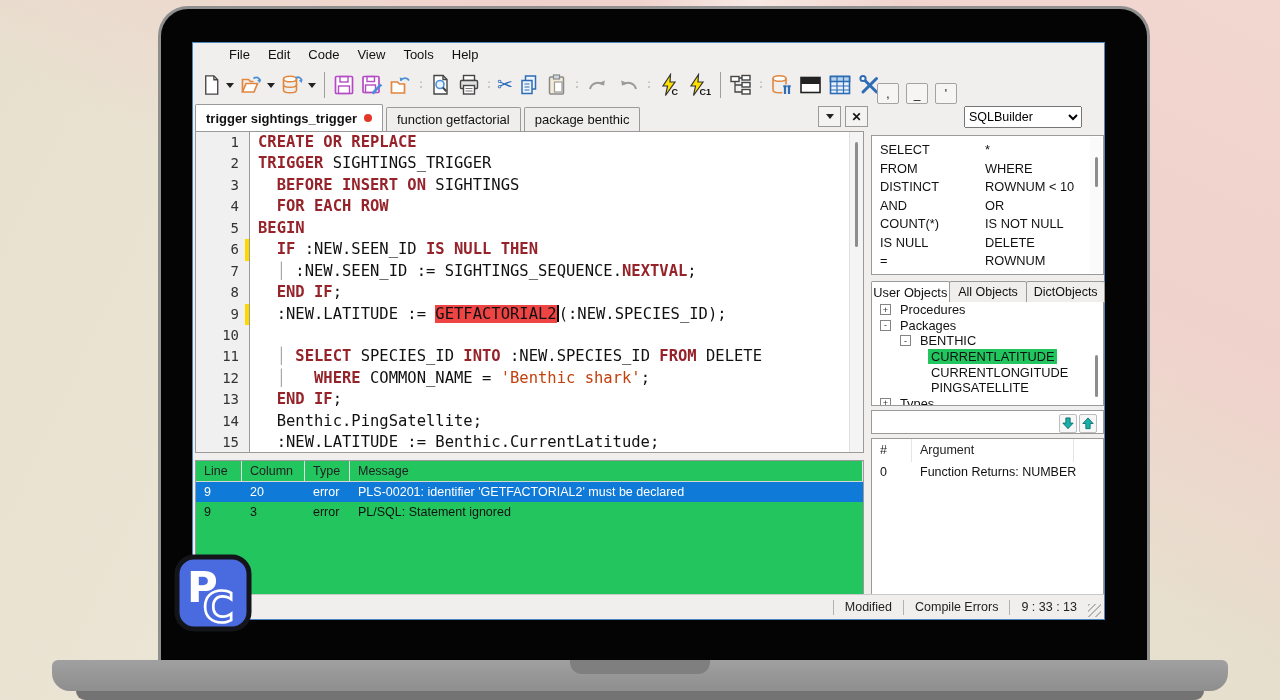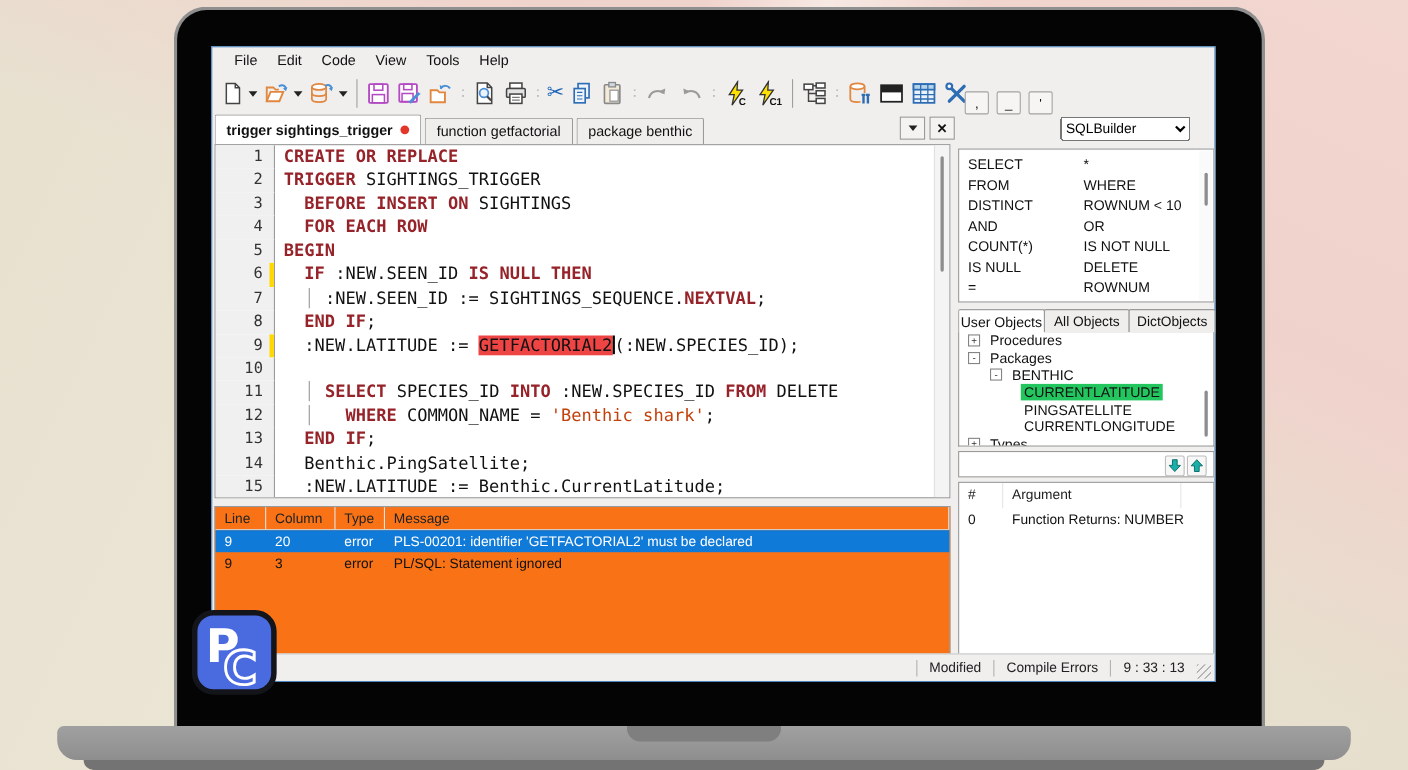--- a/index.html
+++ b/index.html
@@ -17,21 +17,21 @@
         background:linear-gradient(#a0a0a0,#8e8e8e);border-radius:6px 6px 18px 18px;}
   .notch{position:absolute;left:50%;transform:translateX(-50%);top:0;width:140px;height:14px;background:#7f7f7f;border-radius:0 0 12px 12px;}
   .strip{position:absolute;left:76px;top:691px;width:1128px;height:9px;background:#737373;border-radius:0 0 14px 14px;}
 
   .logo{position:absolute;left:174px;top:554px;width:78px;height:78px;z-index:50;}
 
   
   .ide{position:absolute;left:192px;top:42px;width:913px;height:578px;background:#f0efee;
        border:1px solid #4c86c0;box-sizing:border-box;color:#111;z-index:10;}
 
-  .menubar{position:absolute;left:0;top:0;right:0;height:22px;display:flex;align-items:center;padding-left:11px;}
+  .menubar{position:absolute;left:0;top:0;right:0;height:22px;display:flex;align-items:center;padding-left:27px;}
   .menu-item{padding:3px 9px;font-size:13px;color:#111;cursor:default;}
 
   .toolbar{position:absolute;left:0;top:22px;right:0;height:39px;display:flex;align-items:center;padding-left:5px;}
   .tbtn{height:30px;display:flex;align-items:center;justify-content:center;padding:0 2px;}
   .tbtn svg{display:block;}
   .dd{width:0;height:0;border:4px solid transparent;border-top:5px solid #222;margin:6px 3px 0 1px;}
   .tsep{width:1px;height:26px;background:#9f9f9f;margin:0 5px;}
   .tsep.dot{width:2px;background:repeating-linear-gradient(#c0c0c0 0 2px, transparent 2px 5px);}
   .glyph{font-size:19px;line-height:19px;}
 
@@ -58,21 +58,21 @@
   .codeln{padding-left:8px;}
   .sg-k{color:#962329;font-weight:bold;}
   .sg-s{color:#c2410c;}
   .sg-g{color:#a8a8a8;}
   .sg-sel{background:#ef4444;}
   .caret{display:inline-block;width:0;border-left:2px solid #000;height:17px;vertical-align:-3px;}
   .escroll{position:absolute;right:0;top:0;width:13px;height:100%;background:#f4f4f4;border-left:1px solid #e0e0e0;}
   .escroll .thumb{position:absolute;left:5px;top:10px;width:3px;height:105px;background:#8d8d8d;border-radius:2px;}
 
   
-  .errors{position:absolute;left:2px;top:417px;width:669px;height:136px;background:#f97316;border:1px solid #9a9a9a;font-size:12.5px;box-sizing:border-box;}
+  .errors{position:absolute;left:2px;top:417px;width:669px;height:136px;background:#22c55e;border:1px solid #9a9a9a;font-size:12.5px;box-sizing:border-box;}
   .ehead{display:flex;height:20px;line-height:20px;border-bottom:1px solid #d6d6d6;color:#222;}
   .ehead .hc{padding-left:8px;border-right:1px solid #e3e3e3;box-sizing:border-box;}
   .erow{display:flex;height:20px;line-height:20px;}
   .erow .hc{padding-left:8px;box-sizing:border-box;overflow:hidden;white-space:nowrap;}
   .erow.selected{background:#0f7ad8;color:#fff;}
   .c1{width:46px;flex:none;} .c2{width:63px;flex:none;} .c3{width:45px;flex:none;} .c4{flex:1;border-right:none;}
 
   
   .kwpanel{position:absolute;left:678px;top:92px;width:233px;height:140px;background:#fff;border:1px solid #9a9a9a;box-sizing:border-box;overflow:hidden;}
   .kwgrid{position:absolute;left:8px;top:5px;right:18px;display:grid;grid-template-columns:105px auto;font-size:12.8px;line-height:18.5px;color:#111;}
@@ -391,24 +391,24 @@
         <span class="tlabel">Packages</span>
       </div>
       <div class="trow" style="padding-left: 28px;">
         <span class="toggle">-</span>
         <span class="tlabel">BENTHIC</span>
       </div>
       <div class="trow" style="padding-left: 56px;">
         <span class="tlabel selected">CURRENTLATITUDE</span>
       </div>
       <div class="trow" style="padding-left: 56px;">
+        <span class="tlabel">CURRENTLONGITUDE</span>
+      </div>
+      <div class="trow" style="padding-left: 56px;">
         <span class="tlabel">PINGSATELLITE</span>
-      </div>
-      <div class="trow" style="padding-left: 56px;">
-        <span class="tlabel">CURRENTLONGITUDE</span>
       </div>
       <div class="trow" style="padding-left: 8px;">
         <span class="toggle">+</span>
         <span class="tlabel">Types</span>
       </div>
       <div class="pscroll" style="background:transparent;">
         <div class="thumb" style="top:52px;height:42px;"></div>
       </div>
   </div>
 

